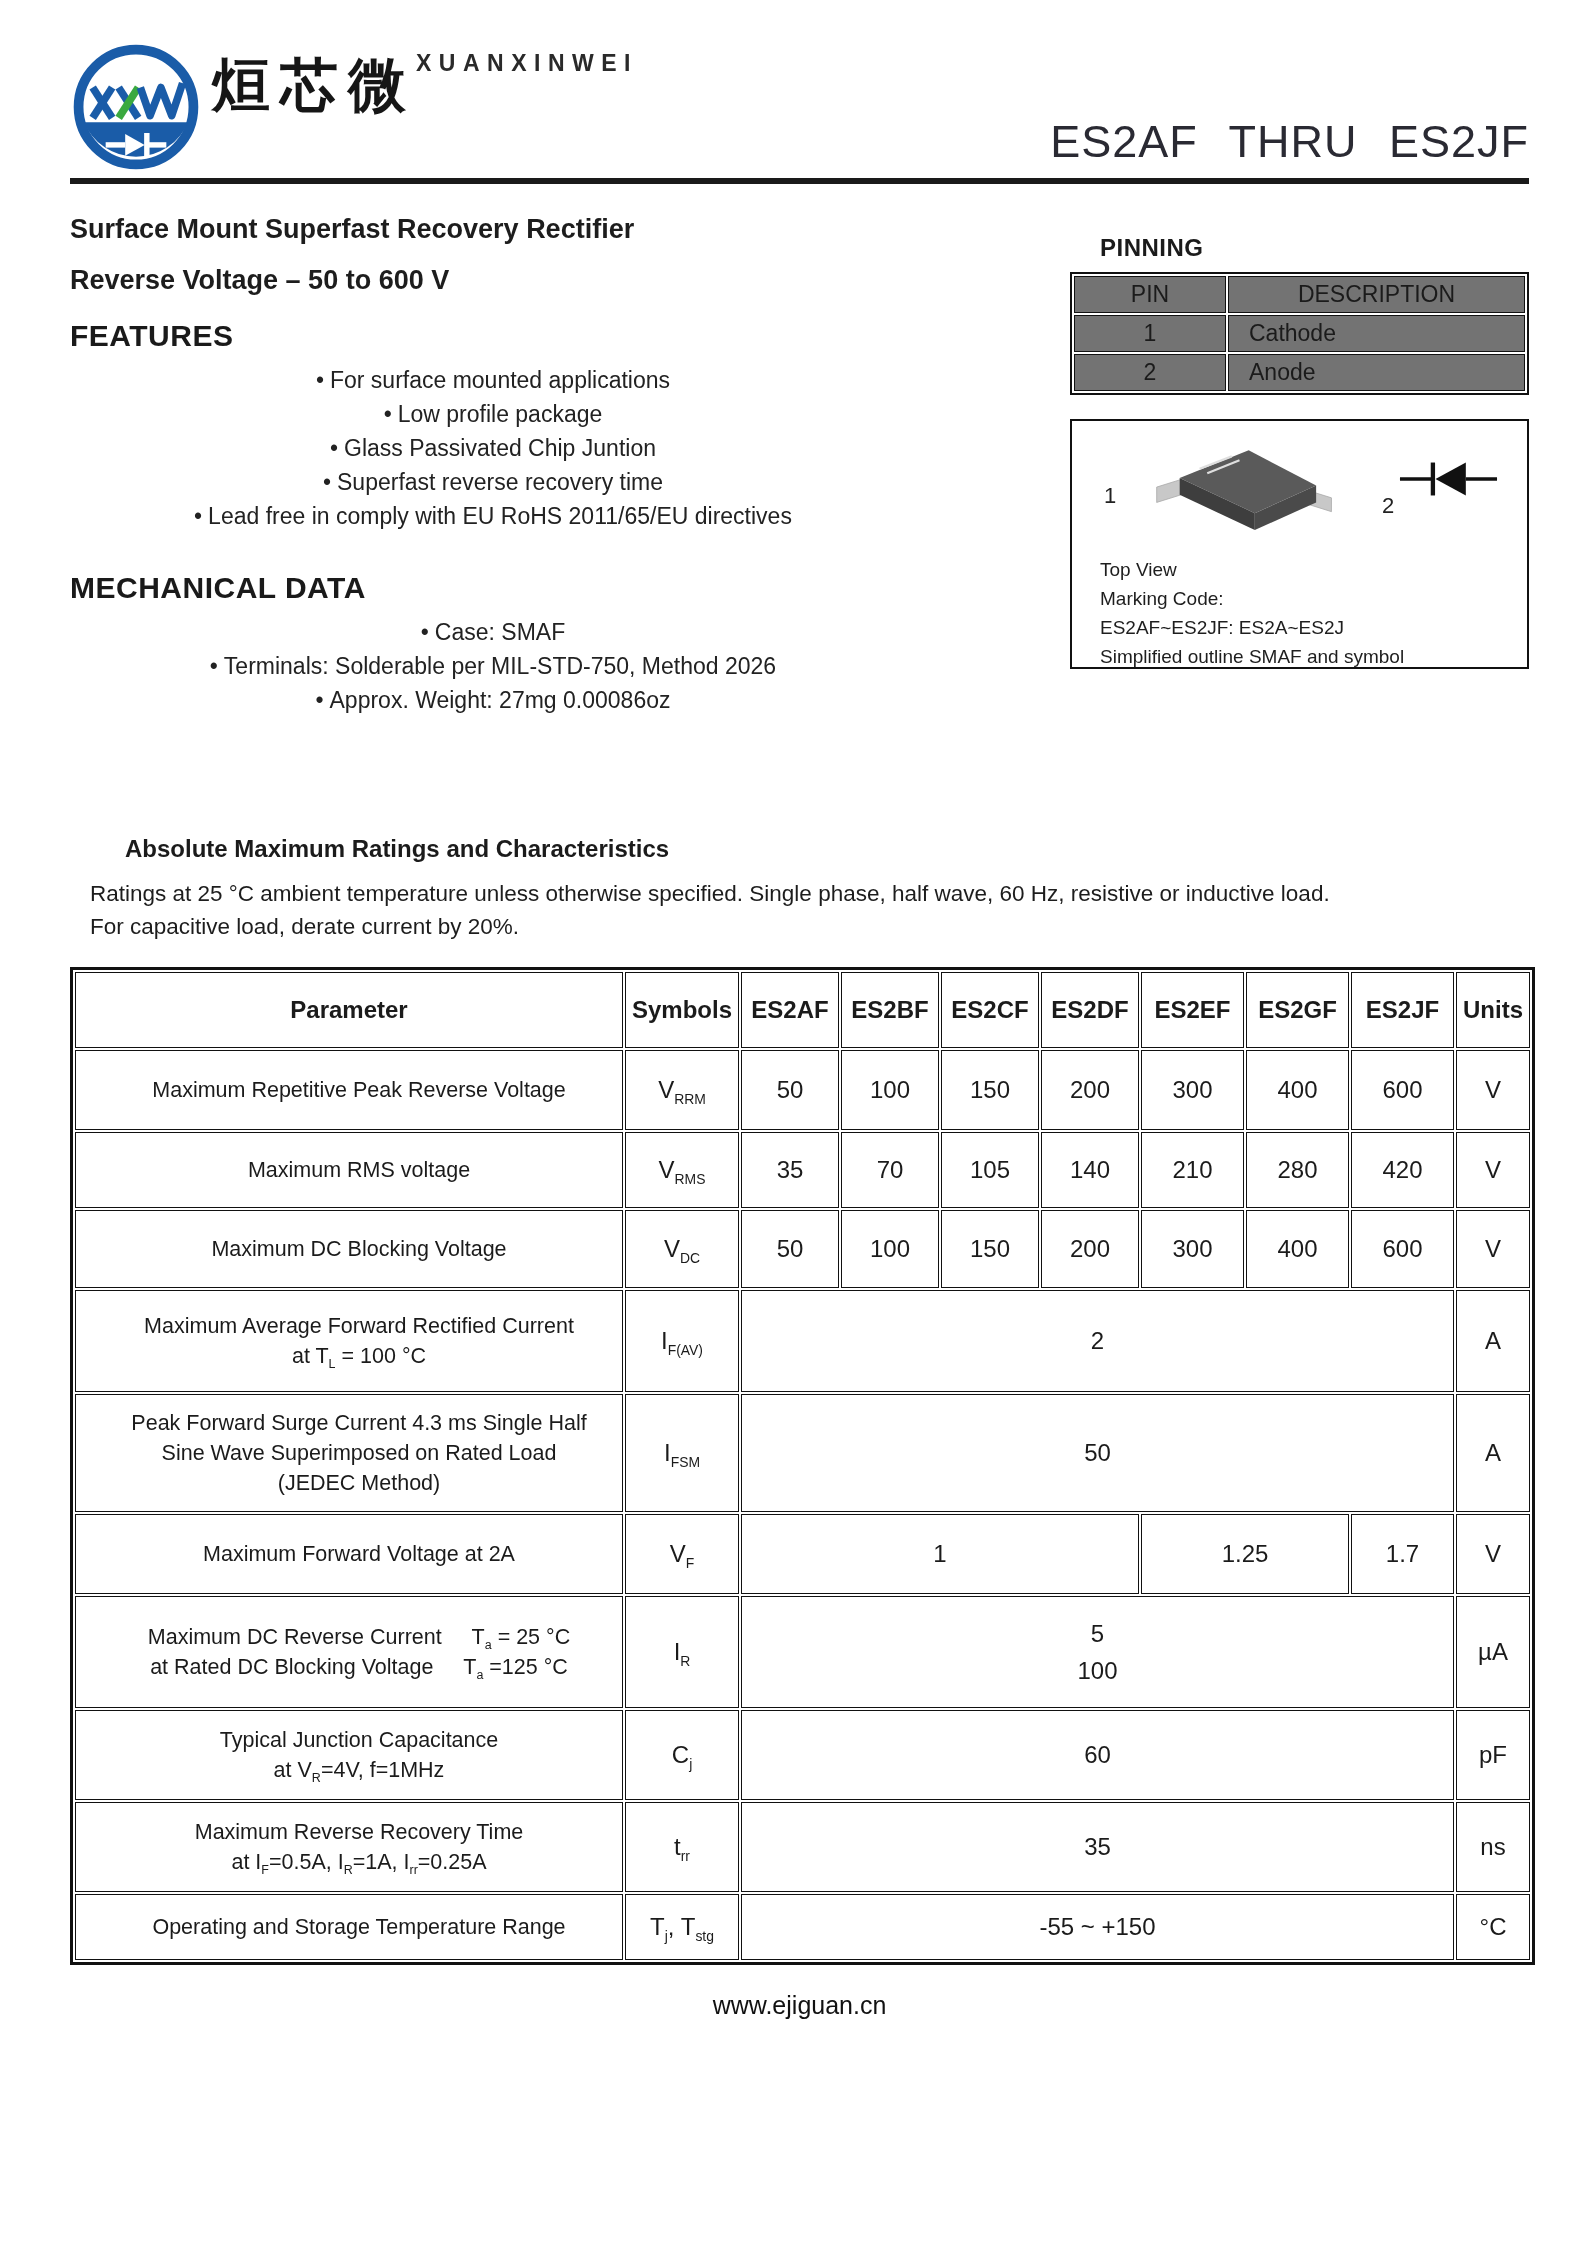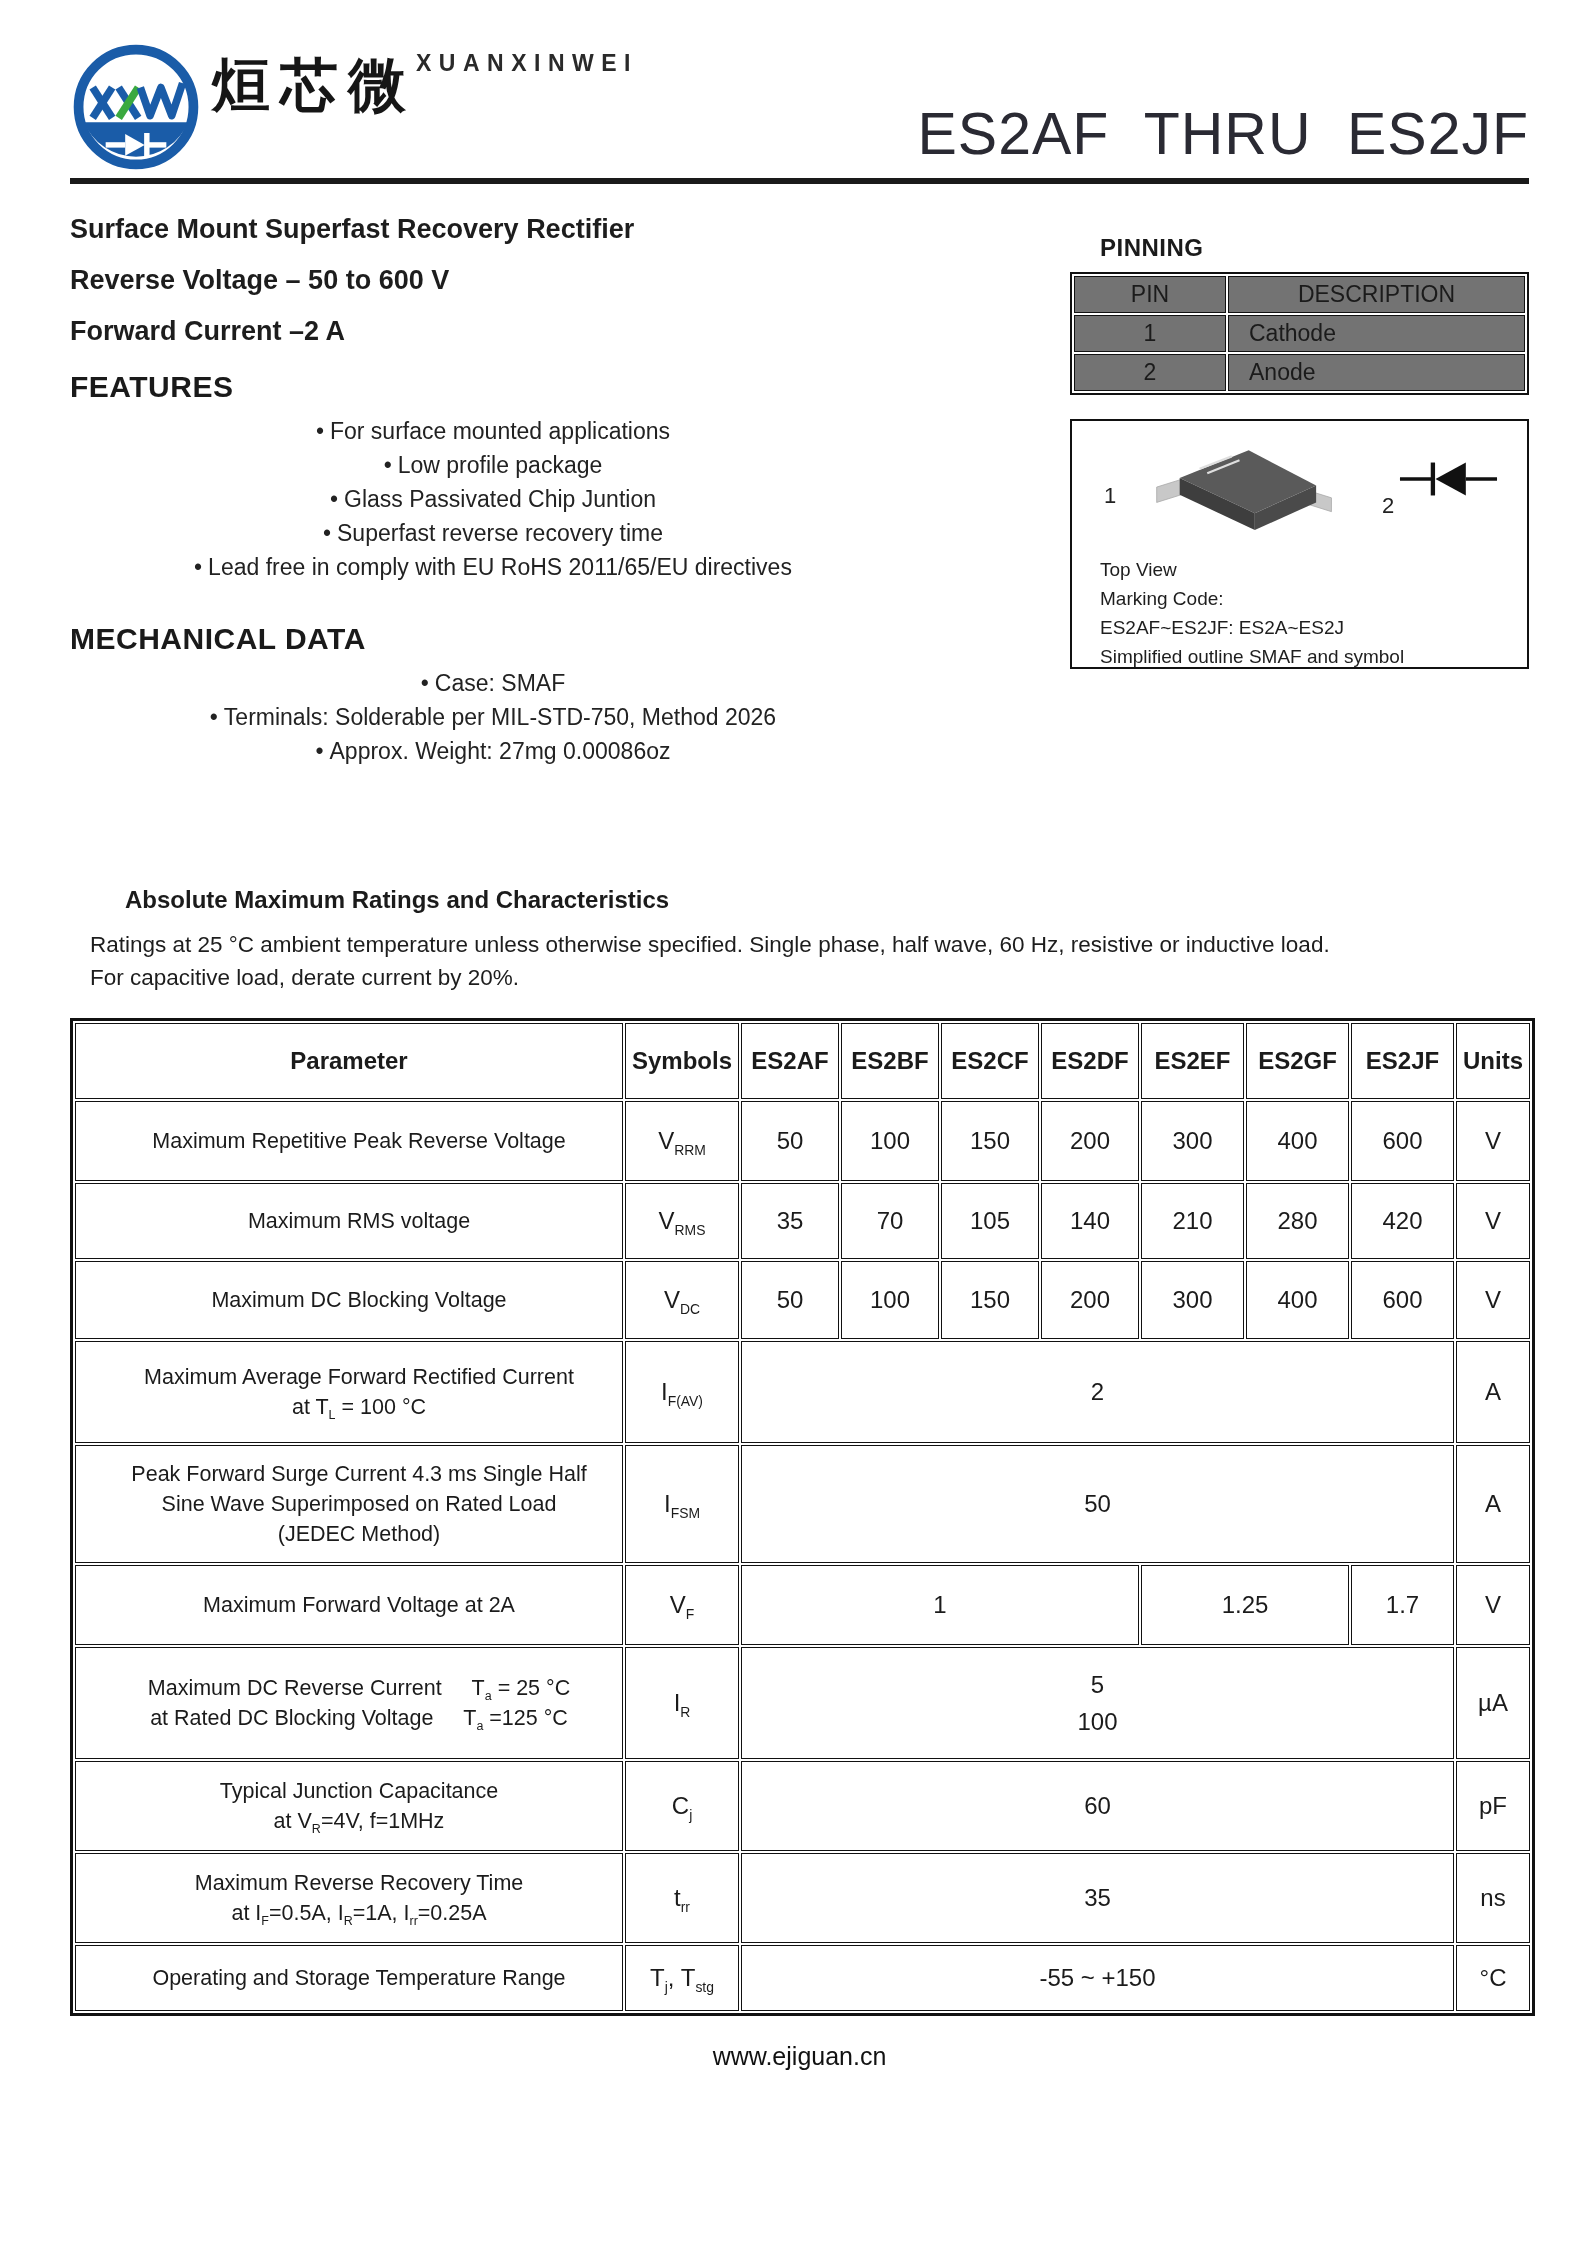--- a/index.html
+++ b/index.html
@@ -13,21 +13,21 @@
   }
   .page { width:1587px; height:2245px; padding:42px 58px 0 70px; }
 
   
   .hdr { display:flex; align-items:flex-end; }
   .brand { display:flex; align-items:flex-start; gap:10px; }
   .brand-names { display:flex; flex-direction:row; margin-top:6px; }
   .brand-cn { font-size:58px; font-weight:700; letter-spacing:10px; color:#161616; line-height:74px; }
   .brand-en { font-size:23px; font-weight:600; letter-spacing:7.5px; color:#2a2a2a; margin-top:2px; }
   .hdr-spacer { flex:1; }
-  .doc-title { font-size:59px; font-weight:500; color:#2a2a33; letter-spacing:1px; word-spacing:18px; padding-bottom:4px; white-space:nowrap; }
+  .doc-title { font-size:45px; font-weight:500; color:#2a2a33; letter-spacing:1px; word-spacing:18px; padding-bottom:4px; white-space:nowrap; }
   .hrule { height:6px; background:#1a1a1a; margin-top:6px; }
 
   
   .topgrid { display:flex; margin-top:28px; }
   .leftcol { width:840px; }
   .rightcol { width:459px; margin-left:auto; padding-top:22px; }
 
   .intro-line { font-size:27px; font-weight:700; color:#1d1d1d; line-height:34px; margin-bottom:17px; }
   .sec-h { font-size:30px; font-weight:700; color:#1a1a1a; margin-top:22px; margin-bottom:10px; letter-spacing:0.5px; }
   .feat-item, .mech-item { font-size:23px; color:#222; line-height:34px;text-align:center; }
@@ -94,21 +94,20 @@
     </div>
     <div class="hdr-spacer"></div>
     <div class="doc-title">ES2AF THRU ES2JF</div>
   </div>
   <div class="hrule"></div>
 
   <div class="topgrid">
     <div class="leftcol">
       <div class="intro-line">Surface Mount Superfast Recovery Rectifier</div>
       <div class="intro-line">Reverse Voltage – 50 to 600 V</div>
-      <div class="intro-line">Forward Current –2 A</div>
 
       <div class="sec-h">FEATURES</div>
       <div class="feat-item"><span class="bullet">•</span><span>For surface mounted applications</span></div>
       <div class="feat-item"><span class="bullet">•</span><span>Low profile package</span></div>
       <div class="feat-item"><span class="bullet">•</span><span>Glass Passivated Chip Juntion</span></div>
       <div class="feat-item"><span class="bullet">•</span><span>Superfast reverse recovery time</span></div>
       <div class="feat-item"><span class="bullet">•</span><span>Lead free in comply with EU RoHS 2011/65/EU directives</span></div>
 
       <div class="sec-h mech-h">MECHANICAL DATA</div>
       <div class="mech-item"><span class="bullet">•</span><span>Case: SMAF</span></div>

